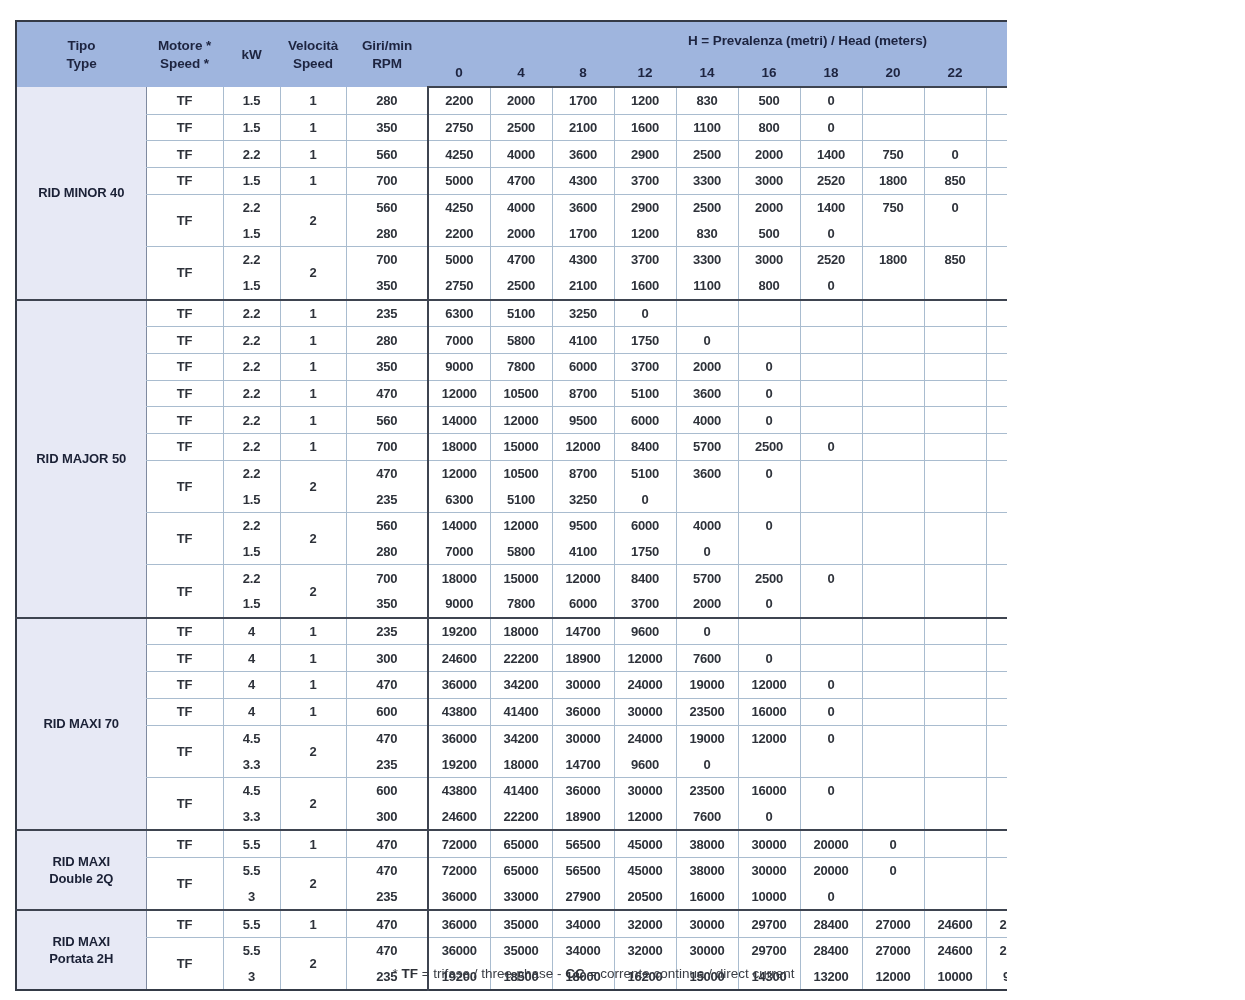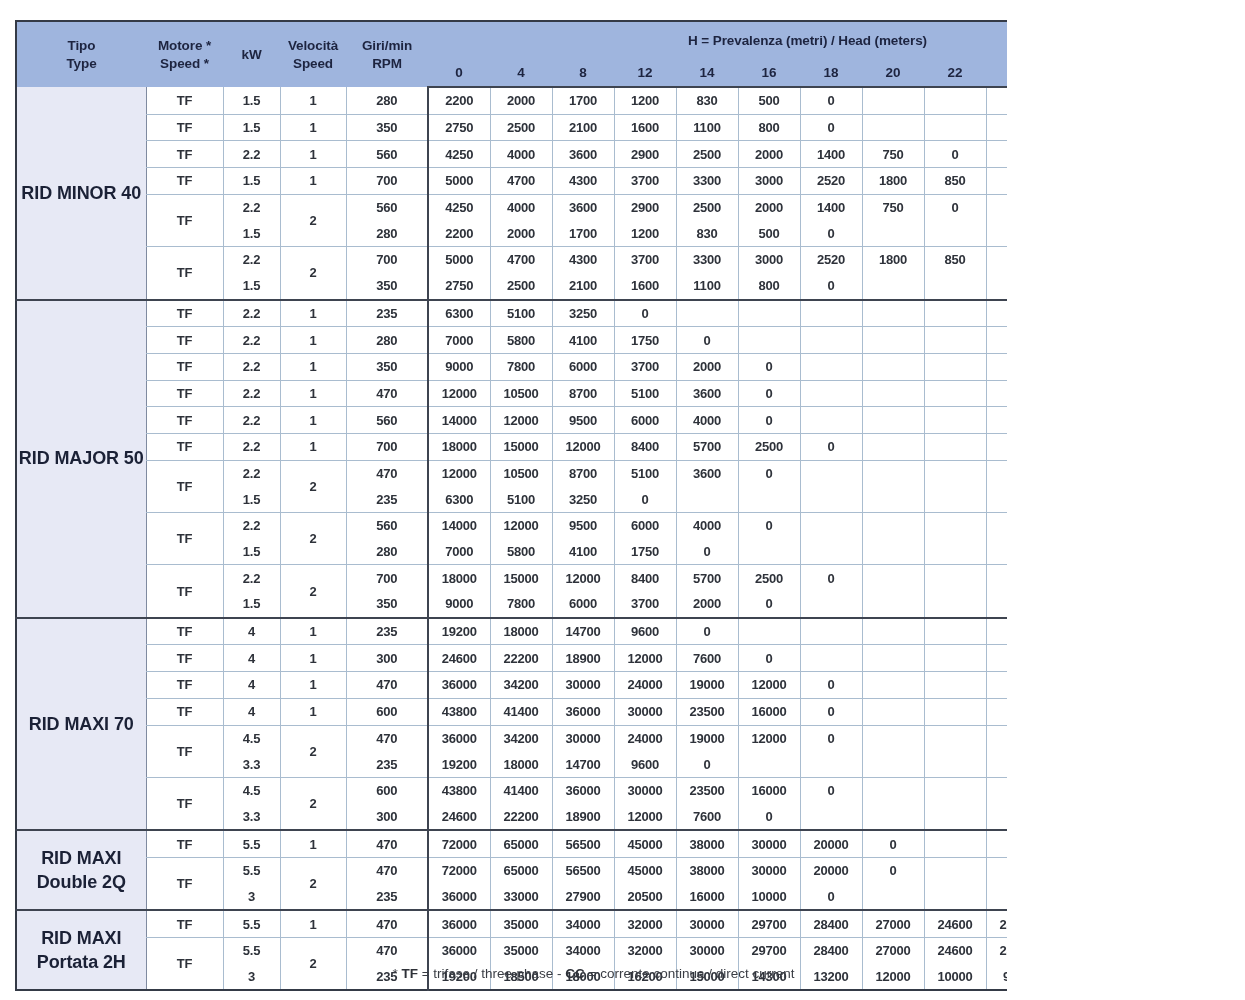--- a/index.html
+++ b/index.html
@@ -12,21 +12,21 @@
 
   thead{background:#9fb5de;}
   thead th{border:0;color:#1d2440;font-weight:700;font-size:13.5px;line-height:1.3;letter-spacing:-0.1px;}
   thead tr.hd1 th{height:38px;}
   thead tr.hd2 th{height:26px;border-bottom:2px solid #3e4450;font-size:13.5px;}
   thead th.hhead b{font-weight:800;}
   thead th.hhead span{font-weight:700;text-align:center;}
 
   td{border-left:1px solid #a9bccf;border-bottom:1px solid #a9bccf;height:25.7px;
      color:#2e323a;font-weight:700;font-size:13px;letter-spacing:-0.2px;}
-  td.slabel{background:#e7e9f5;border-left:0;border-bottom:0;color:#1b2136;font-size:18px;
+  td.slabel{background:#e7e9f5;border-left:0;border-bottom:0;color:#1b2136;font-size:13px;
             letter-spacing:-0.1px;line-height:1.35;}
   td.cmot{border-left:1px solid #7f8aa0;}
   td.vfirst{border-left:2px solid #3e4450;}
   td.filler{border-bottom:0;}
   tr.pt td.nb{border-bottom:0;}
   tbody.sec tr:first-child td{border-top:2px solid #3e4450;}
   tbody.sec tr:first-child td.filler{border-top:0;}
 
   .qlabel{position:absolute;left:1196px;top:346px;height:396px;width:36px;
           writing-mode:vertical-rl;transform:rotate(180deg);

